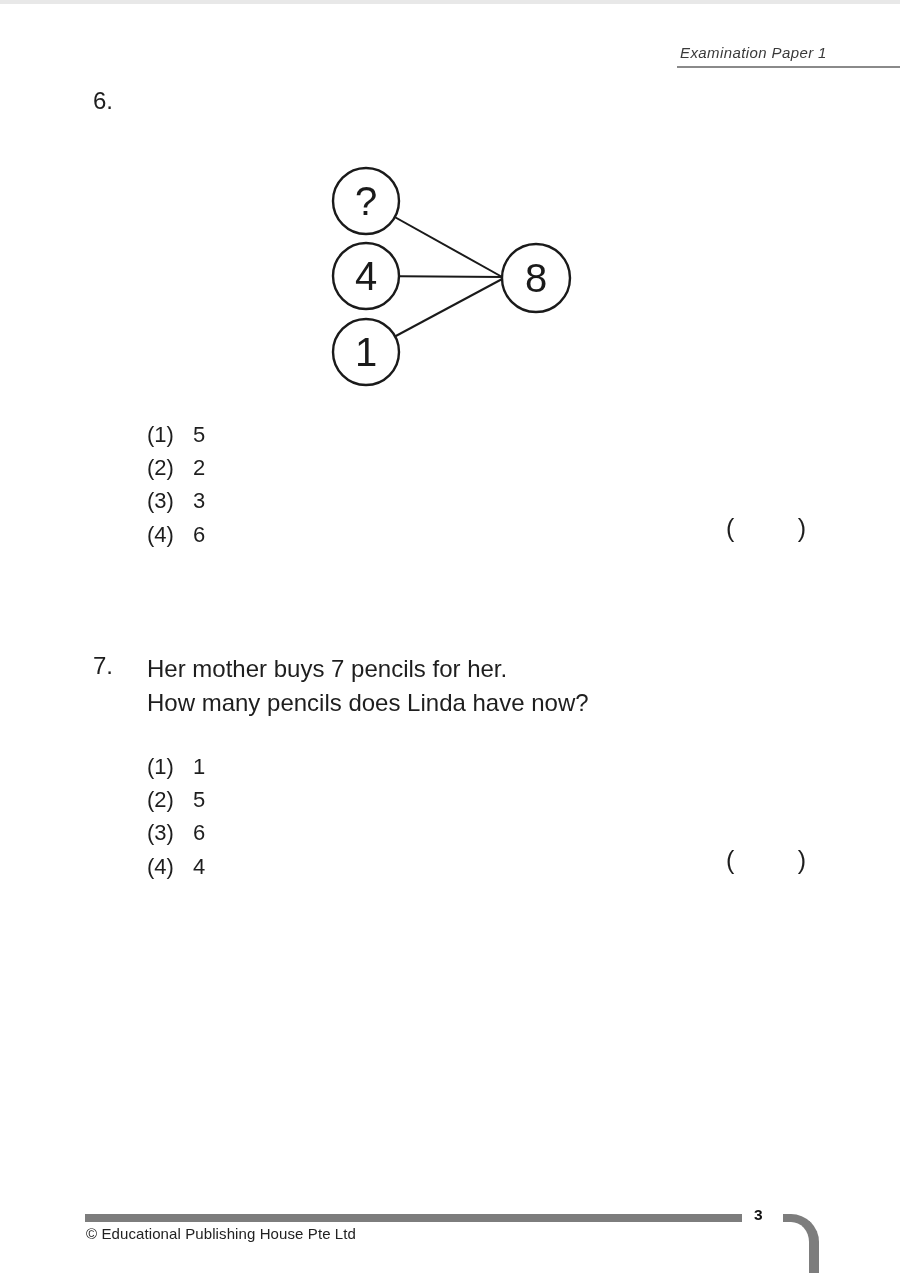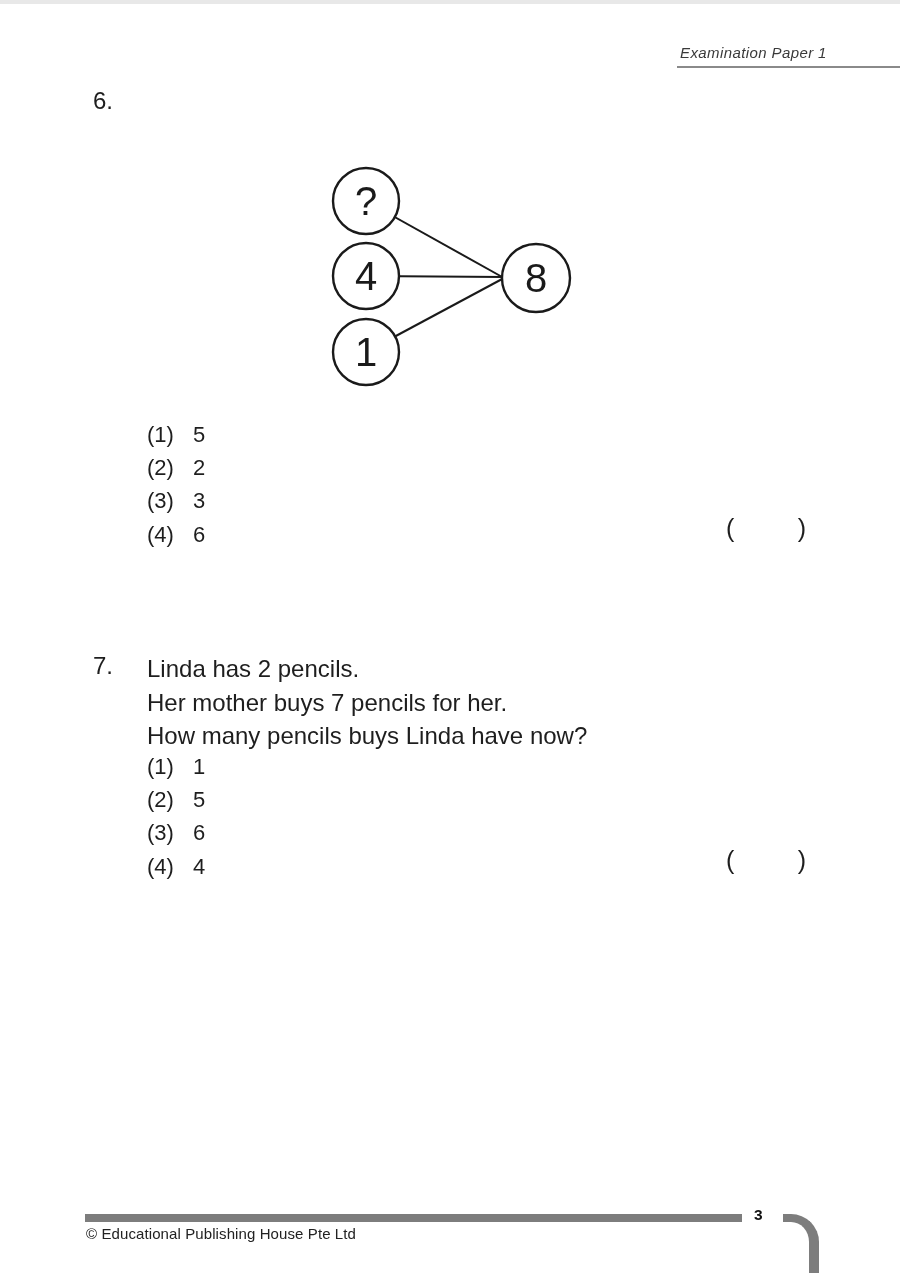--- a/index.html
+++ b/index.html
@@ -165,23 +165,22 @@
     </div>
   </div>
 
   <div class="answer-brackets" id="q6-brackets">
     <span>(</span>
     <span>)</span>
   </div>
 
   <div class="q-num" id="q7-num">7.</div>
   <div class="q-text" id="q7-text">
-    <div>Linda has 2 pencils.</div>
     <div>Her mother buys 7 pencils for her.</div>
-    <div>How many pencils buys Linda have now?</div>
+    <div>How many pencils does Linda have now?</div>
   </div>
 
   <div class="options" id="q7-options">
     <div class="opt-row">
       <span class="opt-label">(1)</span>
       <span class="opt-value">1</span>
     </div>
     <div class="opt-row">
       <span class="opt-label">(2)</span>
       <span class="opt-value">5</span>

